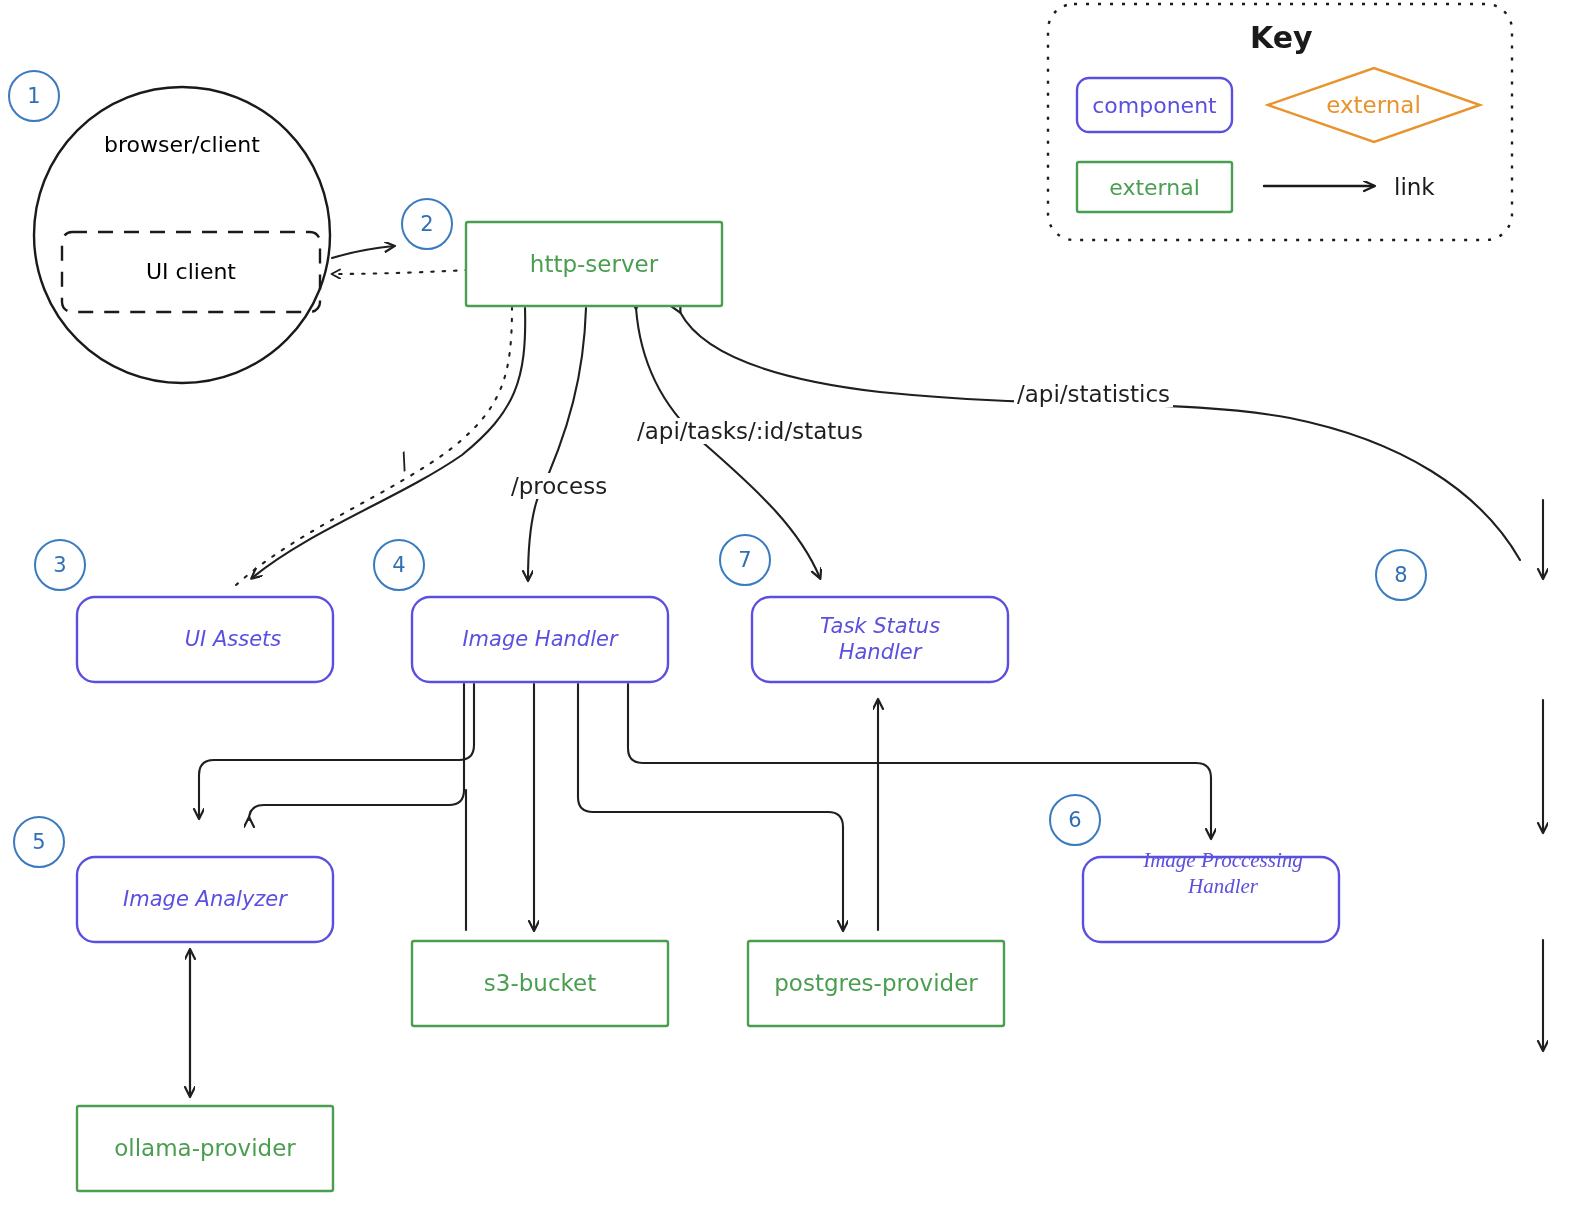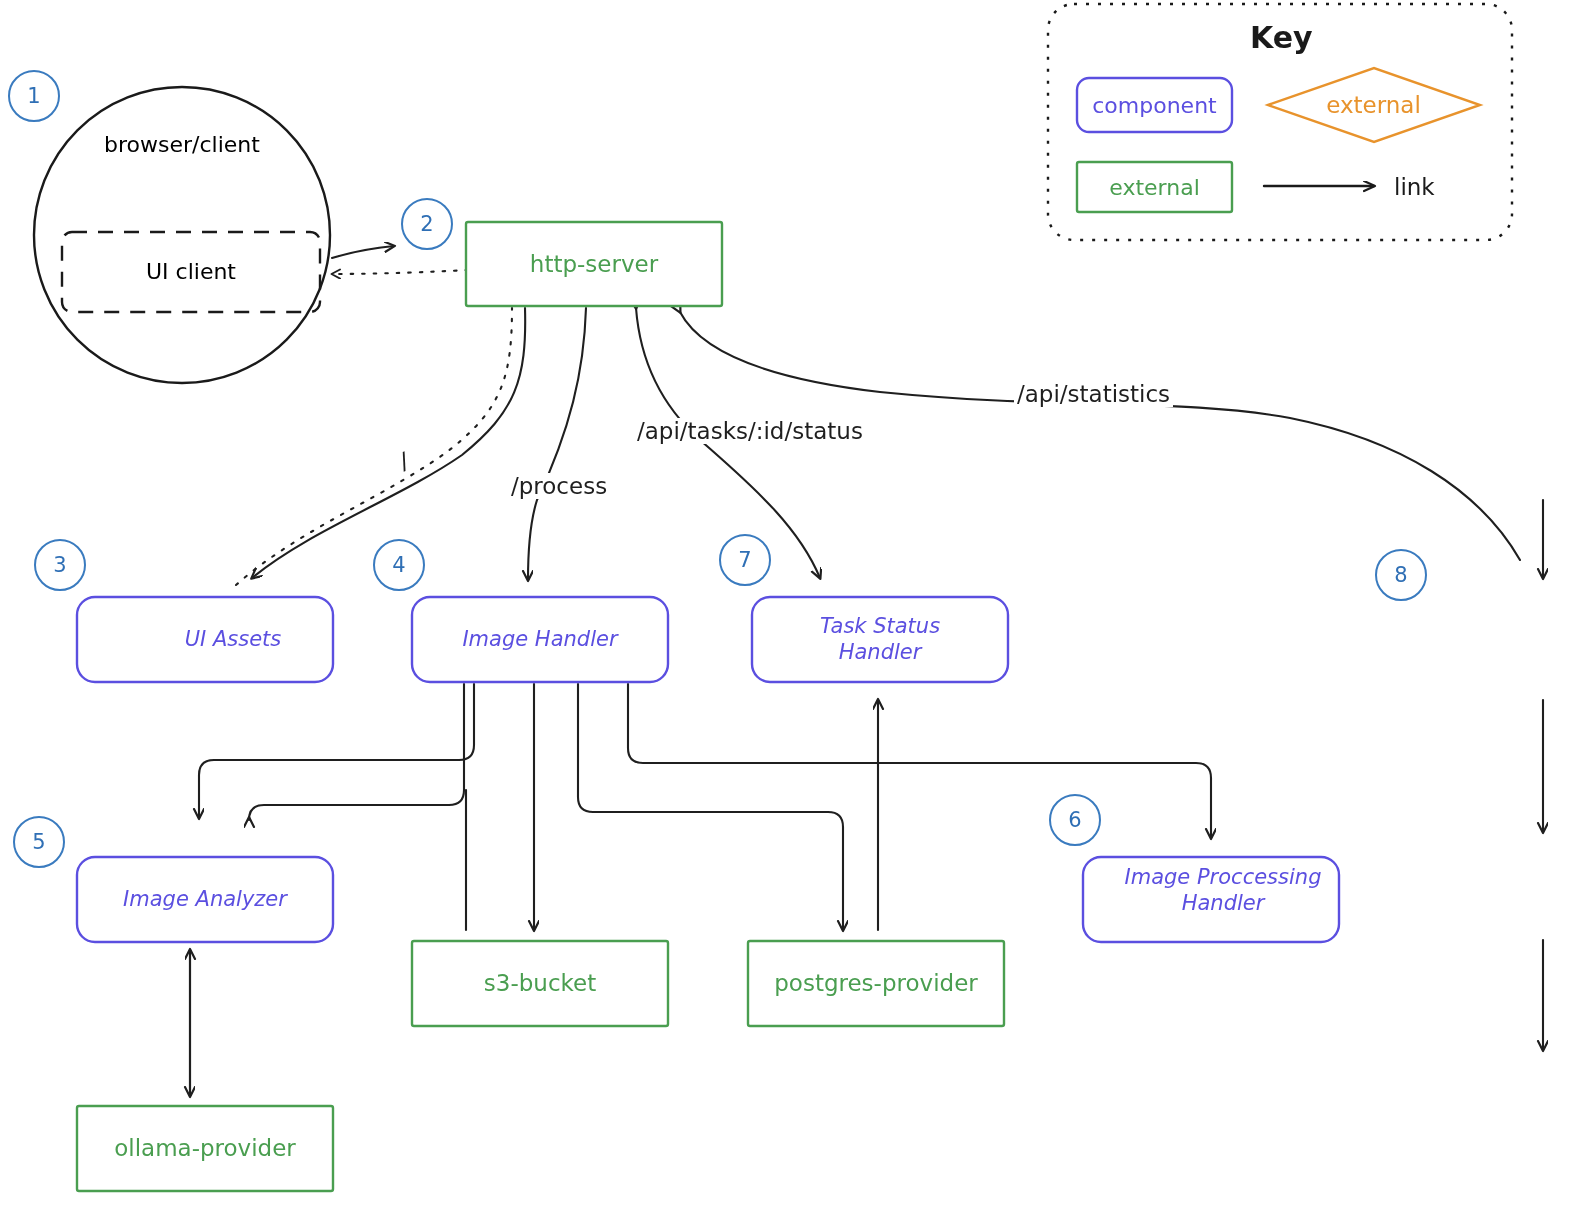--- a/index.html
+++ b/index.html
@@ -185,21 +185,21 @@
 
   <div class="node-label lbl-component" style="left:77px; top:597px; width:256px; height:85px;padding-left:28px;">UI Assets</div>
 
   <div class="node-label lbl-component" style="left:412px; top:597px; width:256px; height:85px;">Image Handler</div>
 
   <div class="node-label lbl-component" style="left:752px; top:597px; width:256px; height:85px;">Task Status
 Handler</div>
 
   <div class="node-label lbl-component" style="left:77px; top:857px; width:256px; height:85px;">Image Analyzer</div>
 
-  <div class="node-label lbl-component" style="left:1083px; top:848px; width:280px; height:85px;">Image Proccessing
+  <div class="node-label lbl-component" style="left:1083px; top:831px; width:280px; height:85px;font-family:Liberation Serif, serif;">Image Proccessing
 Handler</div>
 
   <div class="node-label lbl-provider" style="left:412px; top:941px; width:256px; height:85px;">s3-bucket</div>
 
   <div class="node-label lbl-provider" style="left:748px; top:941px; width:256px; height:85px;">postgres-provider</div>
 
   <div class="node-label lbl-provider" style="left:77px; top:1106px; width:256px; height:85px;">ollama-provider</div>
 
   <div class="edge-label" style="left:397px; top:448px; transform:rotate(-20deg);">/</div>
 

